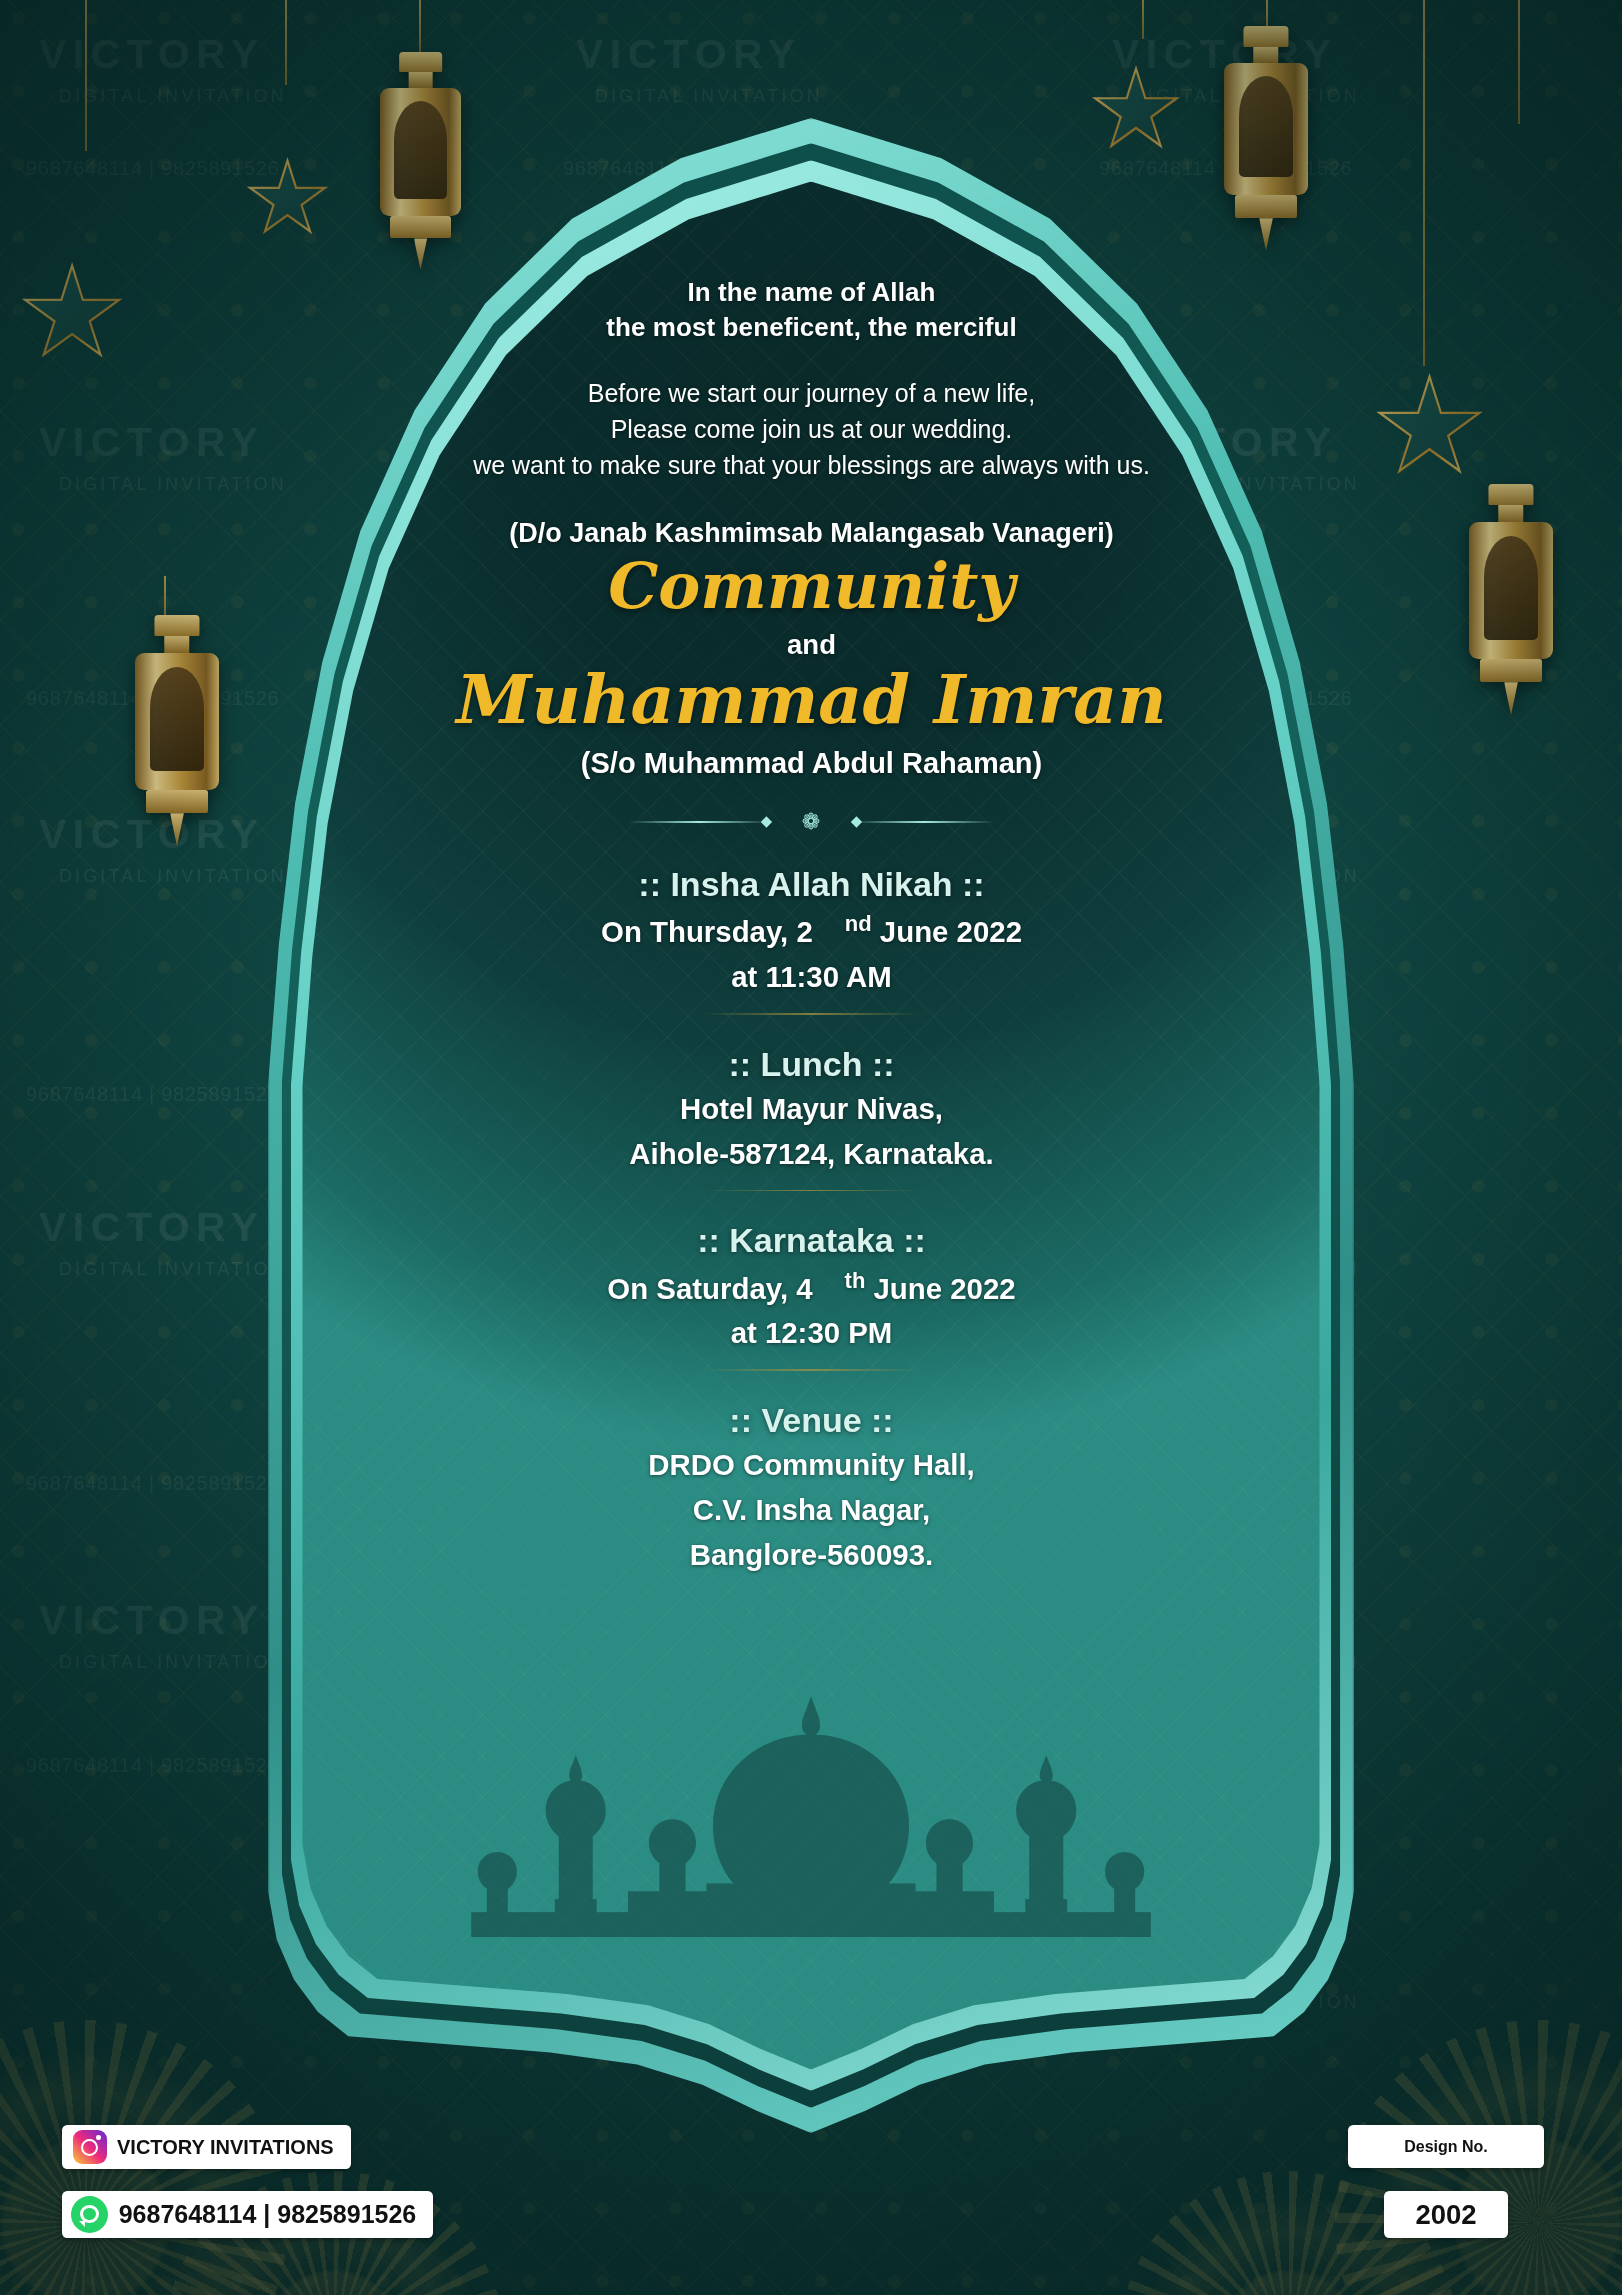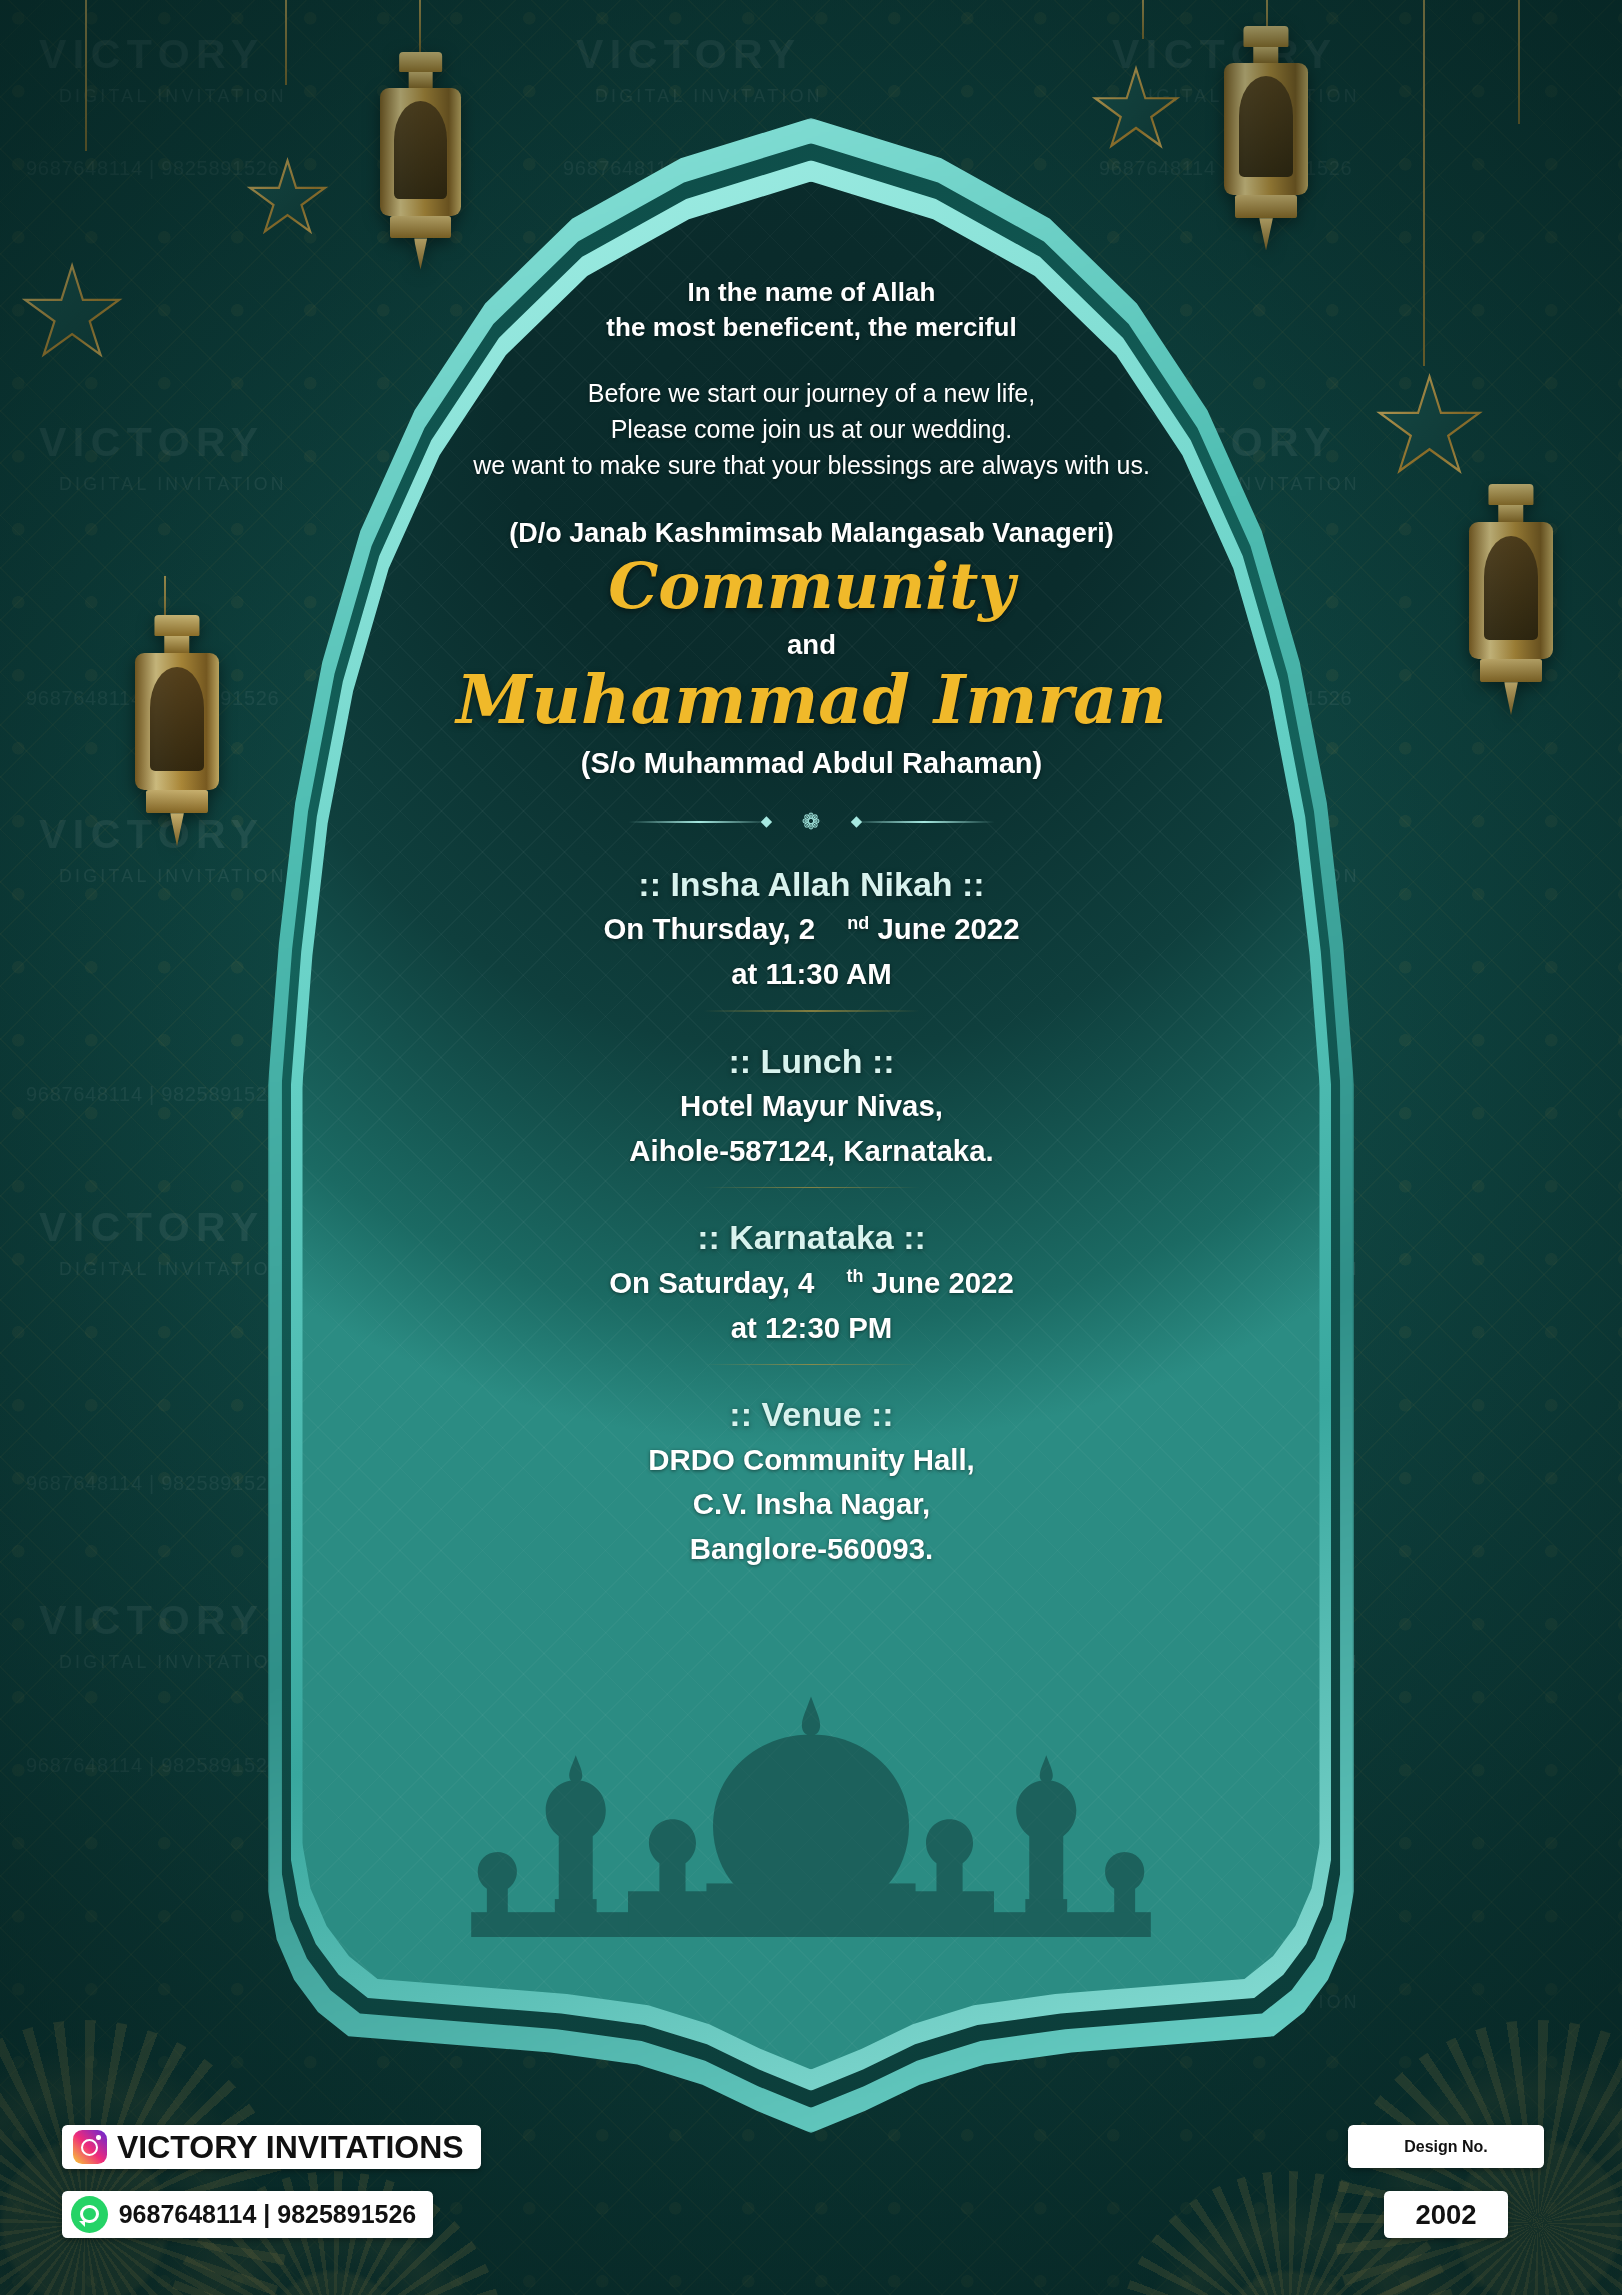--- a/index.html
+++ b/index.html
@@ -286,21 +286,21 @@
     color: #d8f3ee;
     text-shadow: 0 1.3px 5.2px rgba(0,0,0,.5);
   }
   .event-line {
     margin-top: 6.5px;
     font-size: 29.4px;
     font-weight: 700;
     line-height: 1.30;
     text-shadow: 0 1.3px 3.9px rgba(0,0,0,.5);
   }
-  .event-line sup { font-size: 18px; padding-left: 32px; }
+  .event-line sup { font-size: 22px; padding-left: 32px; }
   .sep {
     margin: 17px auto 0;
     width: 216px;
     height: 1.3px;
     background: linear-gradient(90deg, rgba(205,180,90,0), #a89240, rgba(205,180,90,0));
     opacity: .75;
   }
 
   
   .badge {
@@ -589,21 +589,21 @@
       <div class="event-title">:: Venue ::</div>
       <div class="event-line">DRDO Community Hall,</div>
       <div class="event-line">C.V. Insha Nagar,</div>
       <div class="event-line">Banglore-560093.</div>
     </div>
 
   </div>
 
   <div class="badge" style="left:62px; top:2125px; height:44px; padding:0 17px 0 10.5px; gap:10.5px;">
     <span class="ig-icon"></span>
-    <span class="text" style="font-size:32px;">VICTORY INVITATIONS</span>
+    <span class="text" style="font-size:20px;">VICTORY INVITATIONS</span>
   </div>
 
   <div class="badge" style="left:62px; top:2191px; height:47px; padding:0 17px 0 9.2px; gap:10.5px;">
     <span class="wa-icon"></span>
     <span class="text" style="font-size:25px;">9687648114 | 9825891526</span>
   </div>
 
   <div class="design-box" style="right:79px; top:2125px; width:196px; height:43px; font-size:16px;margin-left:41px;">
     <span>Design No.</span>
   </div>

